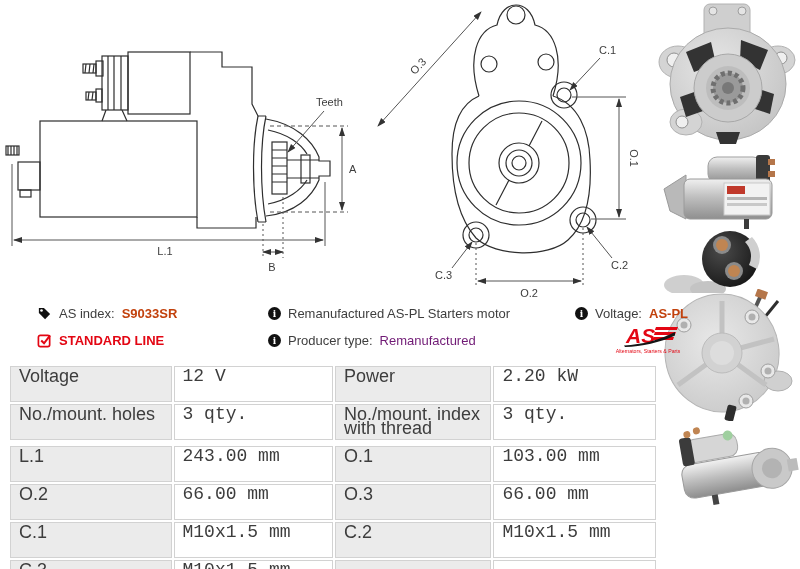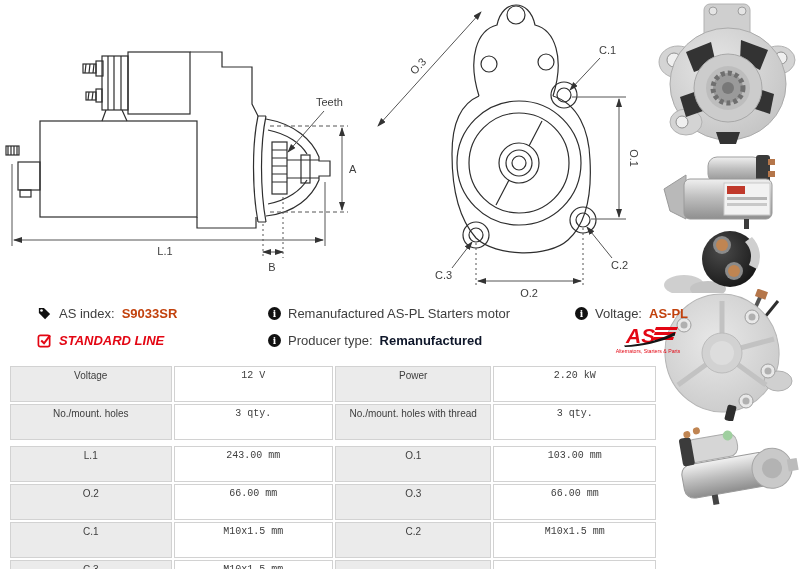--- a/index.html
+++ b/index.html
@@ -11,32 +11,32 @@
   .d-side{left:0;top:4px;}
   .d-front{left:356px;top:0;}
   
   .photos{position:absolute;left:656px;top:0;width:144px;height:569px;}
   .photos svg{position:absolute;}
   
   .info-bar{position:absolute;left:0;top:300px;width:660px;height:62px;margin-left:23px;}
   .info-item{position:absolute;display:flex;align-items:center;gap:7px;font-size:13px;
              color:#3e3e3e;white-space:nowrap;}
   .info-item b{color:#c2410c;}
-  .badge-red{color:#e30613;font-weight:bold;font-style:italic;}
-  .green-val{color:#0f172a;font-weight:bold;}
+  .badge-red{color:#e30613;font-weight:bold;}
+  .green-val{color:#701a75;font-weight:normal;}
   .info-dot{display:inline-flex;width:13px;height:13px;border-radius:50%;background:#111;
             color:#fff;font-size:9px;font-weight:bold;align-items:center;justify-content:center;
             font-family:"DejaVu Serif",serif;flex:0 0 auto;}
   .brand-logo{position:absolute;left:589px;top:24px;}
   
   .specs{position:absolute;left:8px;top:364px;width:650px;}
   table.spec{border-collapse:separate;border-spacing:2px;table-layout:fixed;width:650px;
              margin:0 0 2px 0;}
   table.spec td{box-sizing:border-box;border:1px solid #d2d2d2;height:36px;padding:2px 8px;
-                line-height:14px;font-size:10px;text-align:center;vertical-align:top;
+                line-height:14px;font-size:18px;text-align:left;vertical-align:top;
                 overflow:hidden;}
   td.lbl{background:#ebebeb;color:#3d3d3d;}
   td.val{background:#ffffff;color:#3d3d3d;font-family:Liberation Mono, monospace;}
 </style>
 </head>
 <body>
 
 <div class="page">
 
   <svg class="diagram d-side" width="360" height="295" viewBox="0 0 360 295">
@@ -320,21 +320,21 @@
       <tbody>
           <tr>
         <td class="lbl">Voltage</td>
         <td class="val">12 V</td>
         <td class="lbl">Power</td>
         <td class="val">2.20 kW</td>
       </tr>
       <tr>
         <td class="lbl">No./mount. holes</td>
         <td class="val">3 qty.</td>
-        <td class="lbl">No./mount. holes with thread</td>
+        <td class="lbl">No./mount. index with thread</td>
         <td class="val">3 qty.</td>
       </tr>
     </tbody>
       </table>
 
     <table class="spec">
       <colgroup>
           <col style="width:161px">
           <col style="width:159px">
           <col style="width:156px">

